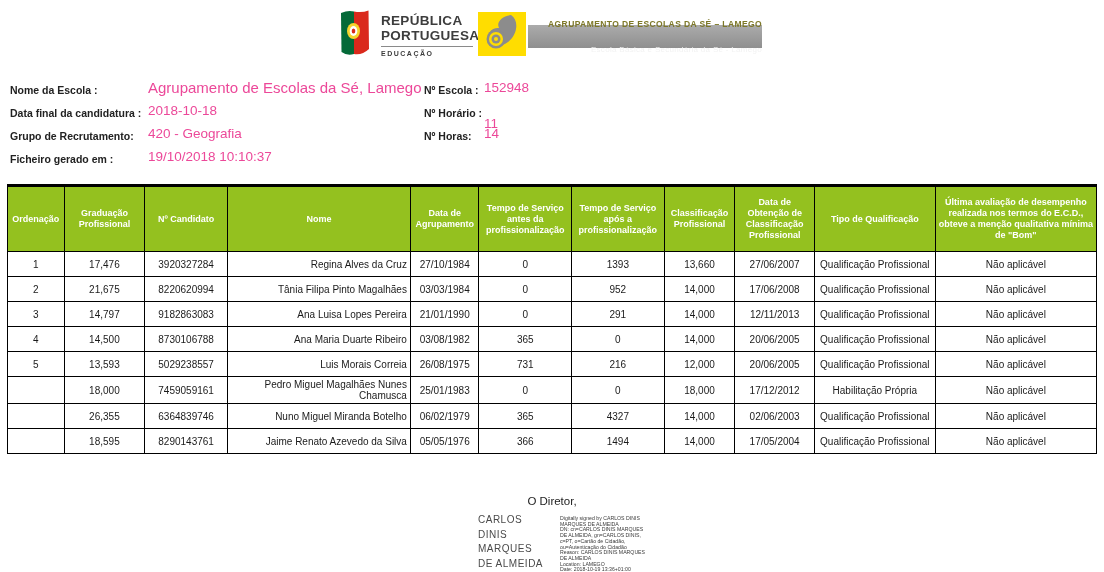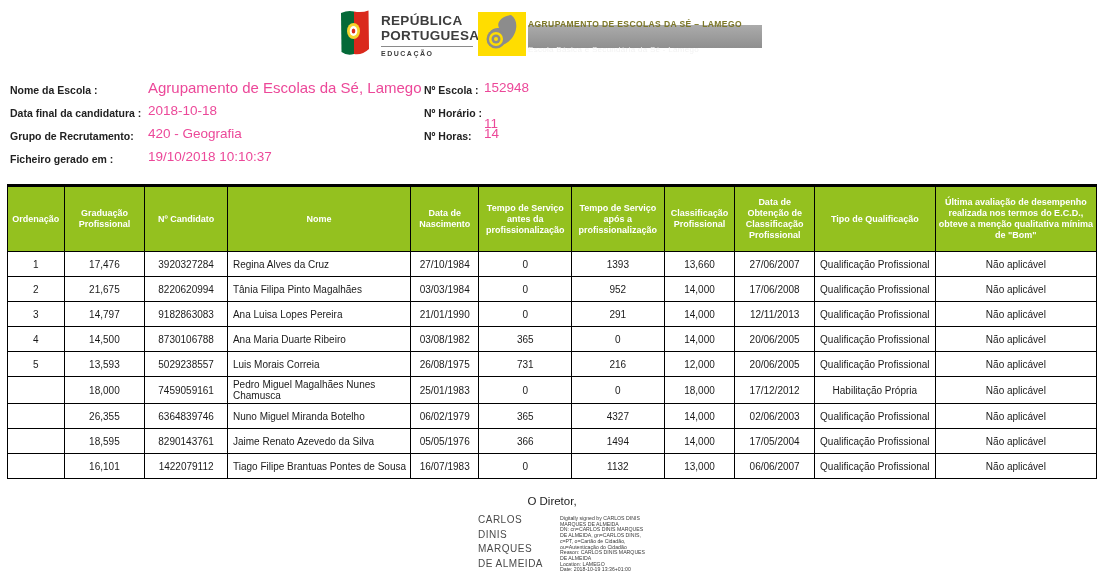--- a/index.html
+++ b/index.html
@@ -16,21 +16,21 @@
   .gov-logo { position: absolute; left: 340px; top: 10px; display: flex; gap: 11px; }
   .gov-text { padding-top: 3px; }
   .gov-line { font-weight: bold; font-size: 13.5px; line-height: 15px; color: #3d3d3d; letter-spacing: .3px; }
   .gov-rule { border: 0; border-top: 1px solid #8a8a8a; margin: 3px 0 3px 0; width: 92px; }
   .gov-sub { font-weight: bold; font-size: 7px; color: #3d3d3d; letter-spacing: 1.5px; }
 
   .school-logo { position: absolute; left: 478px; top: 12px; display: flex; align-items: center; }
   .school-banner {
     height: 23px; width: 234px; margin-left: 2px;
     background: linear-gradient(#ababab, #8f8f8f);
-    display: flex; flex-direction: column; justify-content: center; align-items: flex-start;
+    display: flex; flex-direction: column; justify-content: center; align-items: flex-end;
   }
   .banner-line1 { font-size: 8.5px; font-weight: bold; color: #7d7828; letter-spacing: .4px; }
   .banner-line2 { font-size: 8px; color: #f2f2f2; letter-spacing: .3px; margin-top: 16px; }
 
   
   .info-label { position: absolute; font-size: 10.5px; font-weight: bold; color: #222; }
   .info-value { position: absolute; font-size: 13.5px; color: #ec4899; }
   .info-value.big { font-size: 15px; }
 
   
@@ -41,21 +41,21 @@
   }
   table.results th {
     background: #94c11f; color: #fff; font-weight: bold; font-size: 9px;
     border: 1px solid #000; height: 66px; text-align: center; vertical-align: middle;
     padding: 2px 3px; line-height: 11px;
   }
   table.results td {
     border: 1px solid #000; height: 25px; font-size: 10px; text-align: center;
     vertical-align: middle; padding: 2px 3px; color: #1a1a1a;
   }
-  table.results td.left { text-align: left; padding-left: 5px; }
+  table.results td.left { text-align: right; padding-left: 5px; }
 
   
   .director-line { position: absolute; top: 495px; left: 7px; width: 1090px; text-align: center; font-size: 11.5px; color: #222; }
   .sig-name {
     position: absolute; left: 478px; top: 513px;
     font-size: 10px; line-height: 14.5px; color: #4a4a4a; letter-spacing: .5px;
     white-space: pre-line;
   }
   .sig-details {
     position: absolute; left: 560px; top: 516px; width: 125px;
@@ -132,21 +132,21 @@
       <col style="width: 7.3%;">
       <col style="width: 11.1%;">
       <col style="width: 14.8%;">
     </colgroup>
     <thead>
       <tr>
         <th>Ordenação</th>
         <th>Graduação Profissional</th>
         <th>Nº Candidato</th>
         <th>Nome</th>
-        <th>Data de Nascimento</th>
+        <th>Data de Agrupamento</th>
         <th>Tempo de Serviço antes da profissionalização</th>
         <th>Tempo de Serviço após a profissionalização</th>
         <th>Classificação Profissional</th>
         <th>Data de Obtenção de Classificação Profissional</th>
         <th>Tipo de Qualificação</th>
         <th>Última avaliação de desempenho realizada nos termos do E.C.D., obteve a menção qualitativa mínima de "Bom"</th>
       </tr>
     </thead>
     <tbody>
       <tr>
@@ -243,33 +243,20 @@
       <tr>
         <td></td>
         <td>18,595</td>
         <td>8290143761</td>
         <td class="left">Jaime Renato Azevedo da Silva</td>
         <td>05/05/1976</td>
         <td>366</td>
         <td>1494</td>
         <td>14,000</td>
         <td>17/05/2004</td>
-        <td>Qualificação Profissional</td>
-        <td>Não aplicável</td>
-      </tr>
-      <tr>
-        <td></td>
-        <td>16,101</td>
-        <td>1422079112</td>
-        <td class="left">Tiago Filipe Brantuas Pontes de Sousa</td>
-        <td>16/07/1983</td>
-        <td>0</td>
-        <td>1132</td>
-        <td>13,000</td>
-        <td>06/06/2007</td>
         <td>Qualificação Profissional</td>
         <td>Não aplicável</td>
       </tr>
     </tbody>
   </table>
 
 <div class="director-line">O Diretor,</div>
 <div class="sig-name">CARLOS
 DINIS
 MARQUES

